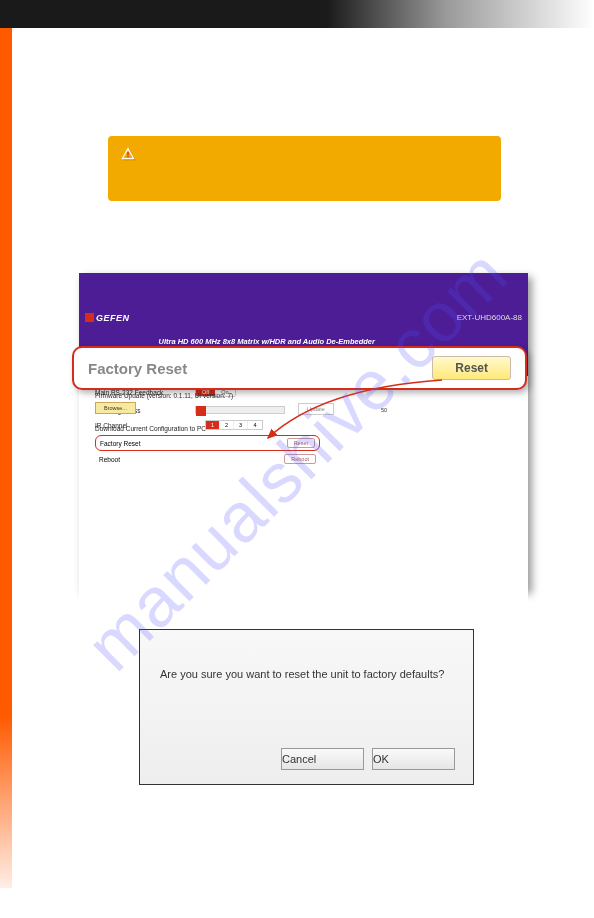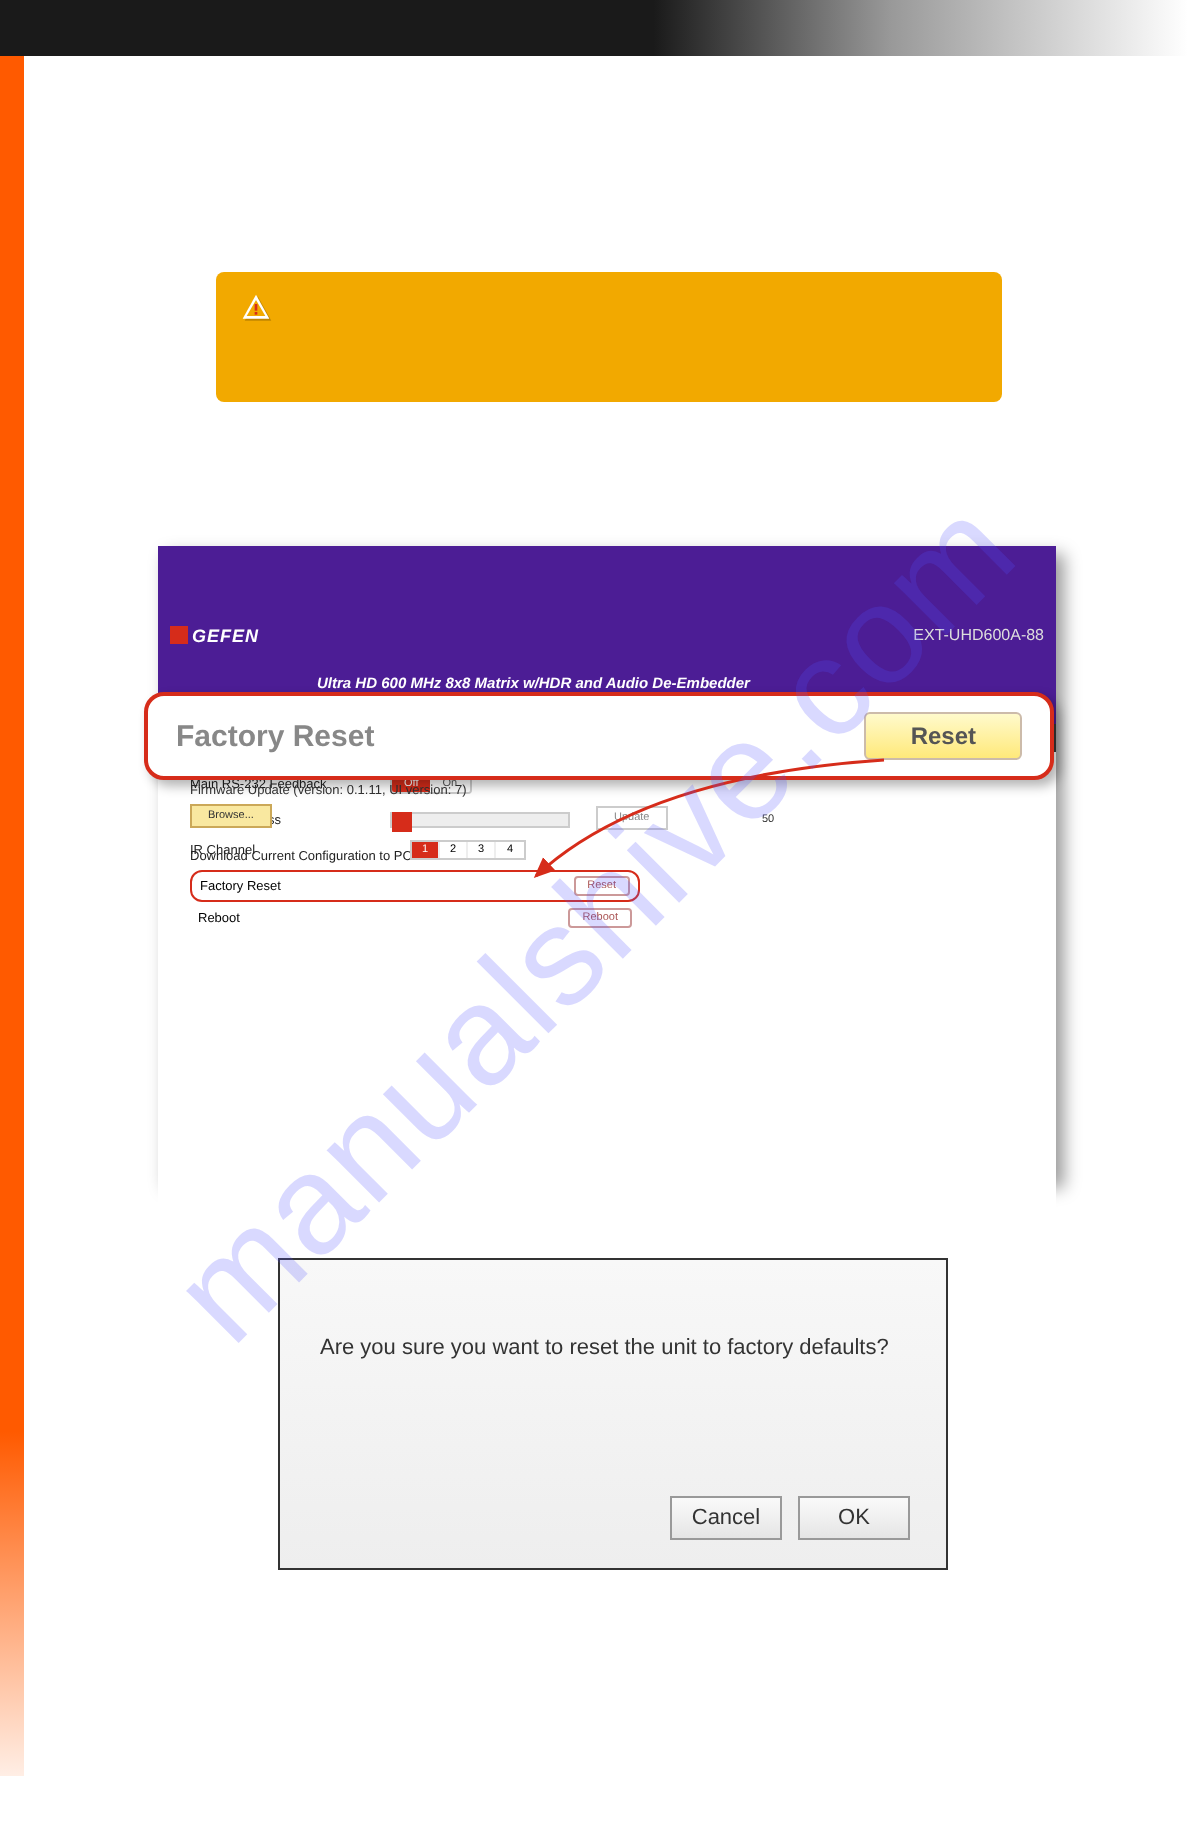--- a/index.html
+++ b/index.html
@@ -329,23 +329,23 @@
       bottom: 14px;
       right: 18px;
       display: flex;
       gap: 8px;
     }
     .dialog-btn {
       background: linear-gradient(to bottom, #fafafa, #e5e5e5);
       border: 1px solid #999;
       font-size: 11px;
       color: #333;
-      width: 56px;
+      width: 83px;
       padding: 4px 0;
-      text-align: center;
+      text-align: left;
       cursor: pointer;
     }
     .watermark {
       position: absolute;
       top: 75px;
       left: 0;
       width: 594px;
       height: 770px;
       pointer-events: none;
       display: flex;

